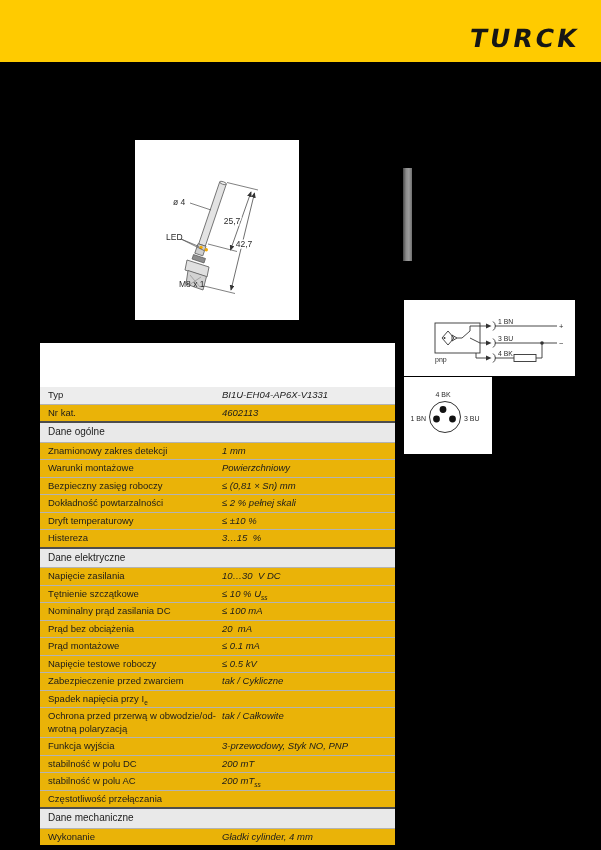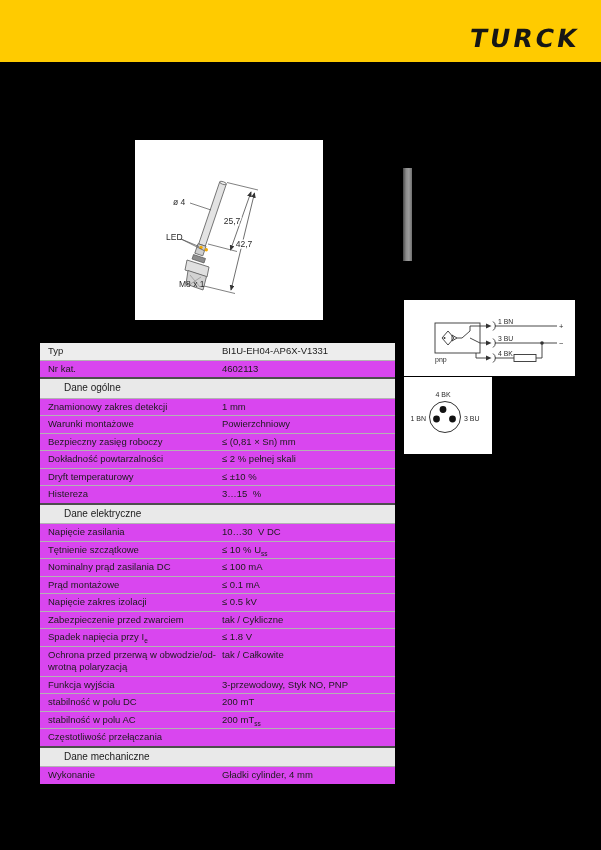--- a/index.html
+++ b/index.html
@@ -1,34 +1,34 @@
 <!DOCTYPE html>
 <html style="--brand-yellow: #ffcb00; --page-bg: #000000; --led-dot: #f2a900;"><head>
 <meta charset="utf-8">
 <style>
   html,body{margin:0;padding:0;}
   .page{position:relative;width:601px;height:850px;background:#000;overflow:hidden;
         font-family:"Liberation Sans",sans-serif;}
   .header-band{position:absolute;left:0;top:0;width:601px;height:62px;background:var(--brand-yellow,#ffcb00);}
   .logo{position:absolute;right:22px;top:24px;font-size:25px;font-weight:bold;color:#161615;
         letter-spacing:3px;transform:skewX(-10deg);font-family:"DejaVu Sans",sans-serif;}
-  .drawing-box{position:absolute;left:135px;top:140px;width:188px;height:180px;background:#fff;}
+  .drawing-box{position:absolute;left:135px;top:140px;width:164px;height:180px;background:#fff;}
   .photo-bar{position:absolute;left:403px;top:168px;width:9px;height:93px;
              background:linear-gradient(90deg,#474747 0%,#8c8c8c 35%,#9c9c9c 65%,#6f6f6f 100%);}
   .wiring-box{position:absolute;left:404px;top:300px;width:171px;height:76px;background:#fff;}
   .pinout-box{position:absolute;left:404px;top:377px;width:88px;height:77px;background:#fff;}
   .spec-table{position:absolute;left:40px;top:340px;width:355px;background:#fff;
               border-top:3px solid #000;border-bottom:3px solid #000;}
-  .row{display:flex;align-items:flex-start;padding:2px 0;border-top:1px solid #b3b3b3;background:#d946ef;}
-  .row:first-child{border-top:none;}
-  .row.section{background:#e9e9e9;border-top:2px solid #4d4d4d;padding:3px 16px;}
+  .row{display:flex;align-items:flex-start;padding:2px 0;border-top:1px solid #b3b3b3;background:#eab308;}
+  .row:first-child{border-top:none;margin-top:44px;}
+  .row.section{background:#e9e9e9;border-top:2px solid #4d4d4d;padding:3px 0;}
   .row.shaded{background:#ededed;}
   .lbl{width:182px;padding-left:8px;box-sizing:border-box;font-size:9.5px;line-height:12.5px;color:#1b1b1b;}
   .row.section .lbl{width:auto;font-size:10px;}
-  .val{flex:1;font-size:9.5px;line-height:12.5px;color:#1b1b1b;white-space:pre-wrap;padding-right:12px;}
+  .val{flex:1;font-size:9.5px;line-height:12.5px;color:#1b1b1b;white-space:pre-wrap;padding-right:12px;font-style:italic;}
   sub{font-size:6.5px;line-height:0;}
   svg text{font-family:"Liberation Sans",sans-serif;fill:#2a2a2a;}
   .halo{paint-order:stroke;stroke:#fff;stroke-width:3px;}
 </style>
 </head>
 <body>
 
 <div class="page">
 
   <div class="header-band">
@@ -174,34 +174,37 @@
       </div>
       <div class="row">
         <span class="lbl">Tętnienie szczątkowe</span>
         <span class="val">≤ 10 % U<sub>ss</sub></span>
       </div>
       <div class="row">
         <span class="lbl">Nominalny prąd zasilania DC</span>
         <span class="val">≤ 100 mA</span>
       </div>
       <div class="row">
+        <span class="lbl">Prąd bez obciążenia</span>
+        <span class="val">20  mA</span>
+      </div>
+      <div class="row">
         <span class="lbl">Prąd montażowe</span>
         <span class="val">≤ 0.1 mA</span>
       </div>
       <div class="row">
-        <span class="lbl">Napięcie zakres izolacji</span>
+        <span class="lbl">Napięcie testowe roboczy</span>
         <span class="val">≤ 0.5 kV</span>
       </div>
       <div class="row">
         <span class="lbl">Zabezpieczenie przed zwarciem</span>
         <span class="val">tak / Cykliczne</span>
       </div>
       <div class="row">
         <span class="lbl">Spadek napięcia przy I<sub>e</sub></span>
-        <span class="val">≤ 1.8 V</span>
       </div>
       <div class="row">
         <span class="lbl">Ochrona przed przerwą w obwodzie/od-wrotną polaryzacją</span>
         <span class="val">tak / Całkowite</span>
       </div>
       <div class="row">
         <span class="lbl">Funkcja wyjścia</span>
         <span class="val">3-przewodowy, Styk NO, PNP</span>
       </div>
       <div class="row">

